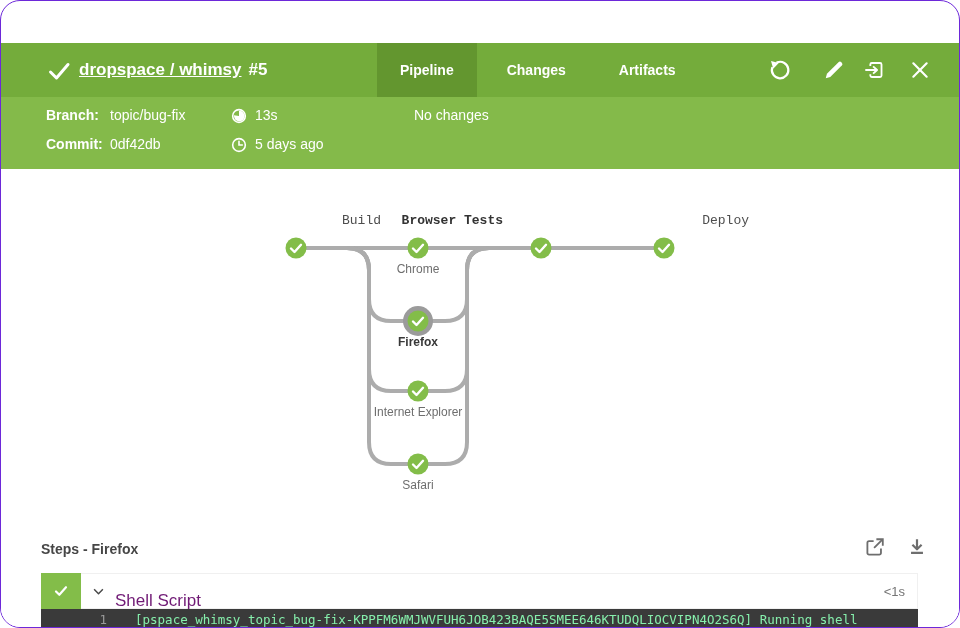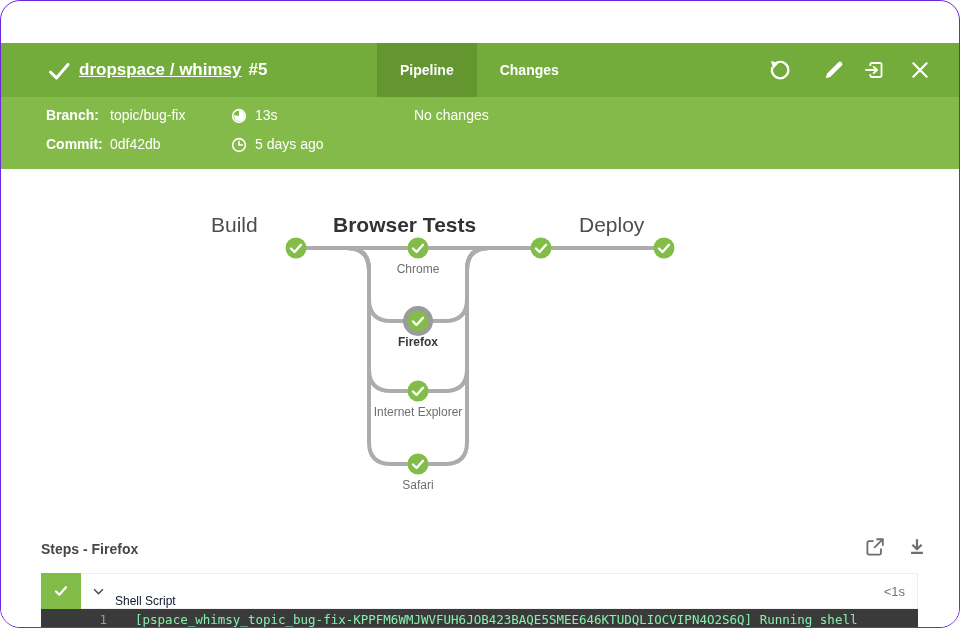--- a/index.html
+++ b/index.html
@@ -16,63 +16,63 @@
   
   .header{
     position:absolute; top:42px; left:0; right:0; height:54px;
     background:#74AC3B; display:flex; align-items:center;
   }
   .hdr-check{ position:absolute; left:46px; top:16px; width:24px; height:24px; }
   .hdr-title{ position:absolute; left:78px; top:0; height:54px; display:flex; align-items:center;
     color:#fff; font-size:17px; font-weight:bold; white-space:nowrap; }
   .hdr-title a{ color:#fff; text-decoration:underline; cursor:pointer; }
   .hdr-title .runnum{ margin-left:7px; text-decoration:none; }
-  .tabs{ position:absolute; left:376px; top:0; height:61px; display:flex; }
+  .tabs{ position:absolute; left:376px; top:0; height:61px; display:flex;gap:7px; }
   .tab{ height:54px; line-height:54px; padding:0 23px; color:#fff; font-size:14px;
     font-weight:600; cursor:pointer; white-space:nowrap; }
   .tab.active{ background:#63962F; }
   .hdr-actions{ position:absolute; right:26px; top:0; height:54px; display:flex; align-items:center; }
   .icon-btn{ width:26px; height:26px; display:flex; align-items:center; justify-content:center; cursor:pointer; }
   .icon-btn.rerun{ margin-right:28px; }
   .icon-btn.edit{ margin-right:14px; }
   .icon-btn.exit{ margin-right:20px; }
 
   
   .infobar{
     position:absolute; top:96px; left:0; right:0; height:72px;
     background:#84BA4A; color:#fff; font-size:14px;
   }
   .infobar .lbl{ font-weight:bold; }
   .ib-item{ position:absolute; white-space:nowrap; }
 
   
   .main{ position:absolute; top:168px; left:0; right:0; bottom:0; background:#fff; }
   .graph-svg{ position:absolute; top:0; left:0; }
-  .stage-label{ position:absolute; top:44px; width:170px; text-align:left;
-    font-size:21px; color:#4D4D4D; cursor:pointer; }
+  .stage-label{ position:absolute; top:44px; width:170px; text-align:right;
+    font-size:13px; color:#4D4D4D; cursor:pointer;font-family:Liberation Mono, monospace; }
   .stage-label.selected{ color:#333; font-weight:700; }
   .branch-label{ position:absolute; width:170px; text-align:center;
     font-size:12px; color:#6E6E6E; cursor:pointer; }
   .branch-label.selected{ color:#383838; font-weight:700; }
 
   
   .steps-title{ position:absolute; top:372px; left:40px; font-size:14px;
     font-weight:600; color:#464646; }
   .steps-icons{ position:absolute; top:366px; right:30px; display:flex; gap:18px; }
   .steps-icons .icon-btn{ width:24px; height:24px; }
 
   .step-row{
     position:absolute; top:404px; left:40px; width:877px; height:36px;
     background:#fff; display:flex; align-items:center; cursor:pointer;
     border:1px solid #f0f0f0; border-left:none;
   }
   .step-status{ width:40px; height:36px; background:#83BD49; flex:0 0 auto;
     display:flex; align-items:center; justify-content:center; }
   .step-chevron{ margin-left:10px; display:flex; align-items:center; }
-  .step-label{ margin-left:9px; font-size:12px; color:#0f172a;margin-top:20px; }
+  .step-label{ margin-left:9px; font-size:17px; color:#701a75;margin-top:20px; }
   .step-duration{ margin-left:auto; margin-right:12px; font-size:13px; color:#757575; }
 
   
   .console{
     position:absolute; top:440px; left:40px; width:877px; height:20px;
     background:#3A3A3A; display:flex; align-items:center;
     font-family:"DejaVu Sans Mono","Liberation Mono",monospace; font-size:12.5px;
     overflow:hidden;
   }
   .console .lineno{ width:66px; text-align:right; color:#9a9a9a; flex:0 0 auto; }
@@ -89,20 +89,21 @@
         <polyline points="3.5,13 9.5,19 21,5.5" fill="none" stroke="#ffffff" stroke-width="3" stroke-linecap="round" stroke-linejoin="round"></polyline>
       </svg>
     </span>
     <div class="hdr-title">
       <a>dropspace / whimsy</a>
       <span class="runnum">#5</span>
     </div>
     <div class="tabs">
       <div class="tab active">Pipeline</div>
       <div class="tab">Changes</div>
+      <div class="tab">Artifacts</div>
     </div>
     <div class="hdr-actions">
       <span class="icon-btn rerun">
         <svg width="22" height="22" viewBox="0 0 24 24">
           <path d="M9 3.6 A9 9 0 1 1 3.4 9.8" fill="none" stroke="#ffffff" stroke-width="2.4" stroke-linecap="round"></path>
           <path d="M2.2 2.2 L10.6 4.4 L4.6 10.6 Z" fill="#ffffff"></path>
         </svg>
       </span>
       <span class="icon-btn edit">
         <svg width="22" height="22" viewBox="0 0 24 24">

